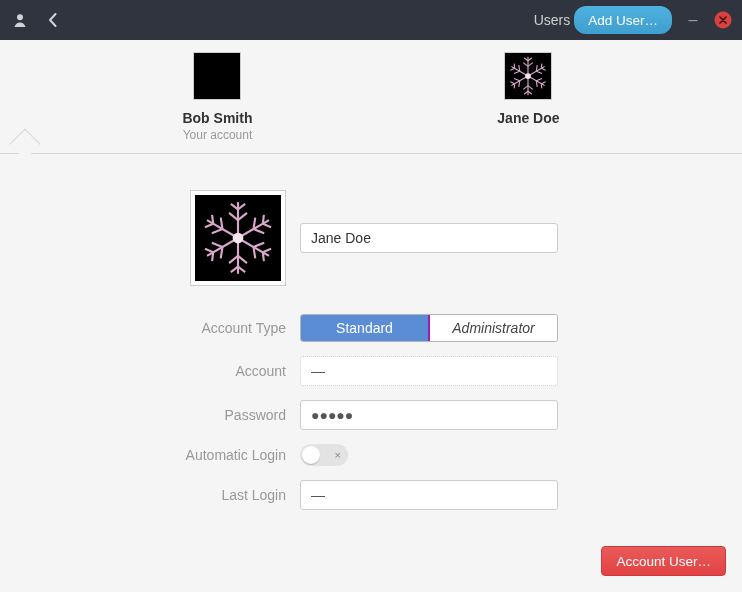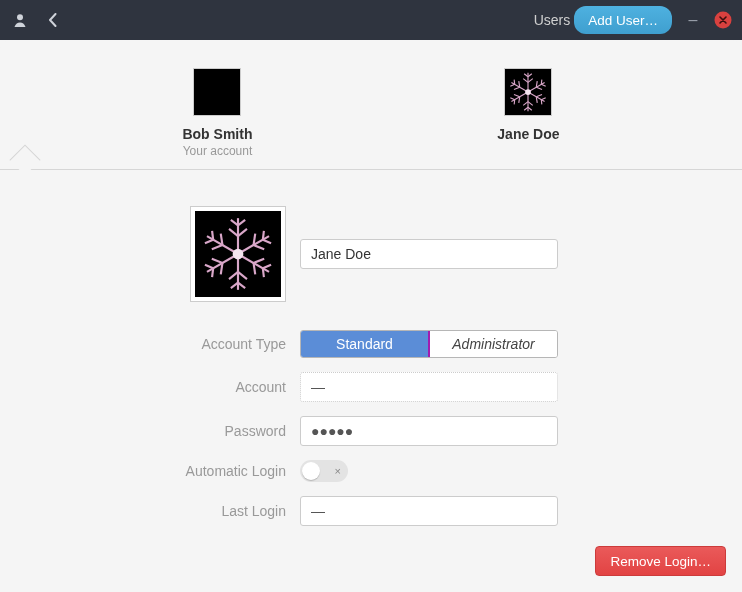--- a/index.html
+++ b/index.html
@@ -63,21 +63,21 @@
   .tb-close {
     width: 18px; height: 18px;
     margin-left: 6px; margin-right: 2px;
     cursor:pointer;
   }
 
   
   .user-strip {
     display:flex;
     justify-content: space-around;
-    padding: 28px 60px 12px;
+    padding: 12px 60px 12px;
     background: #f5f5f5;
     position: relative;
     border-radius: 12px;
   }
   .user-card {
     display:flex;
     flex-direction:column;
     align-items:center;
     cursor:pointer;
   }
@@ -356,16 +356,16 @@
     <div class="form-row">
       <div class="lcol">Last Login</div>
       <div class="rcol">
         <input class="text" type="text" readonly="" value="—" style="">
       </div>
     </div>
 
   </div>
 
   <div class="footer">
-    <button class="btn-remove">Remove Login…</button>
+    <button class="btn-remove">Account User…</button>
   </div>
 
 </div>
 
 </body></html>

